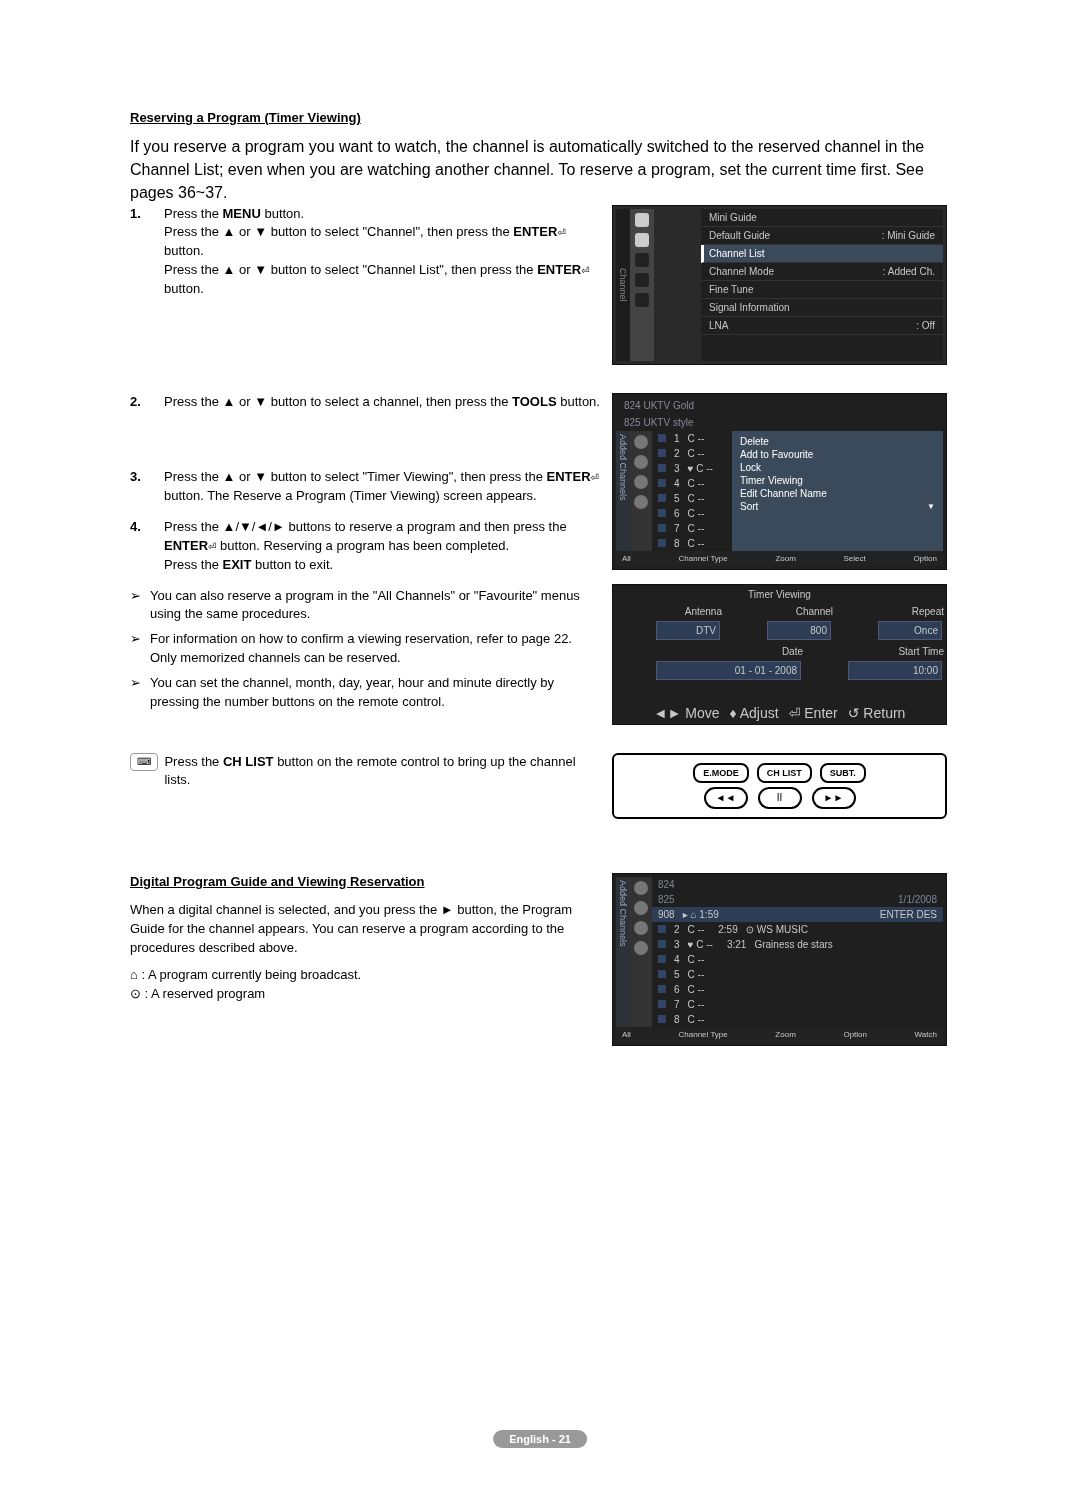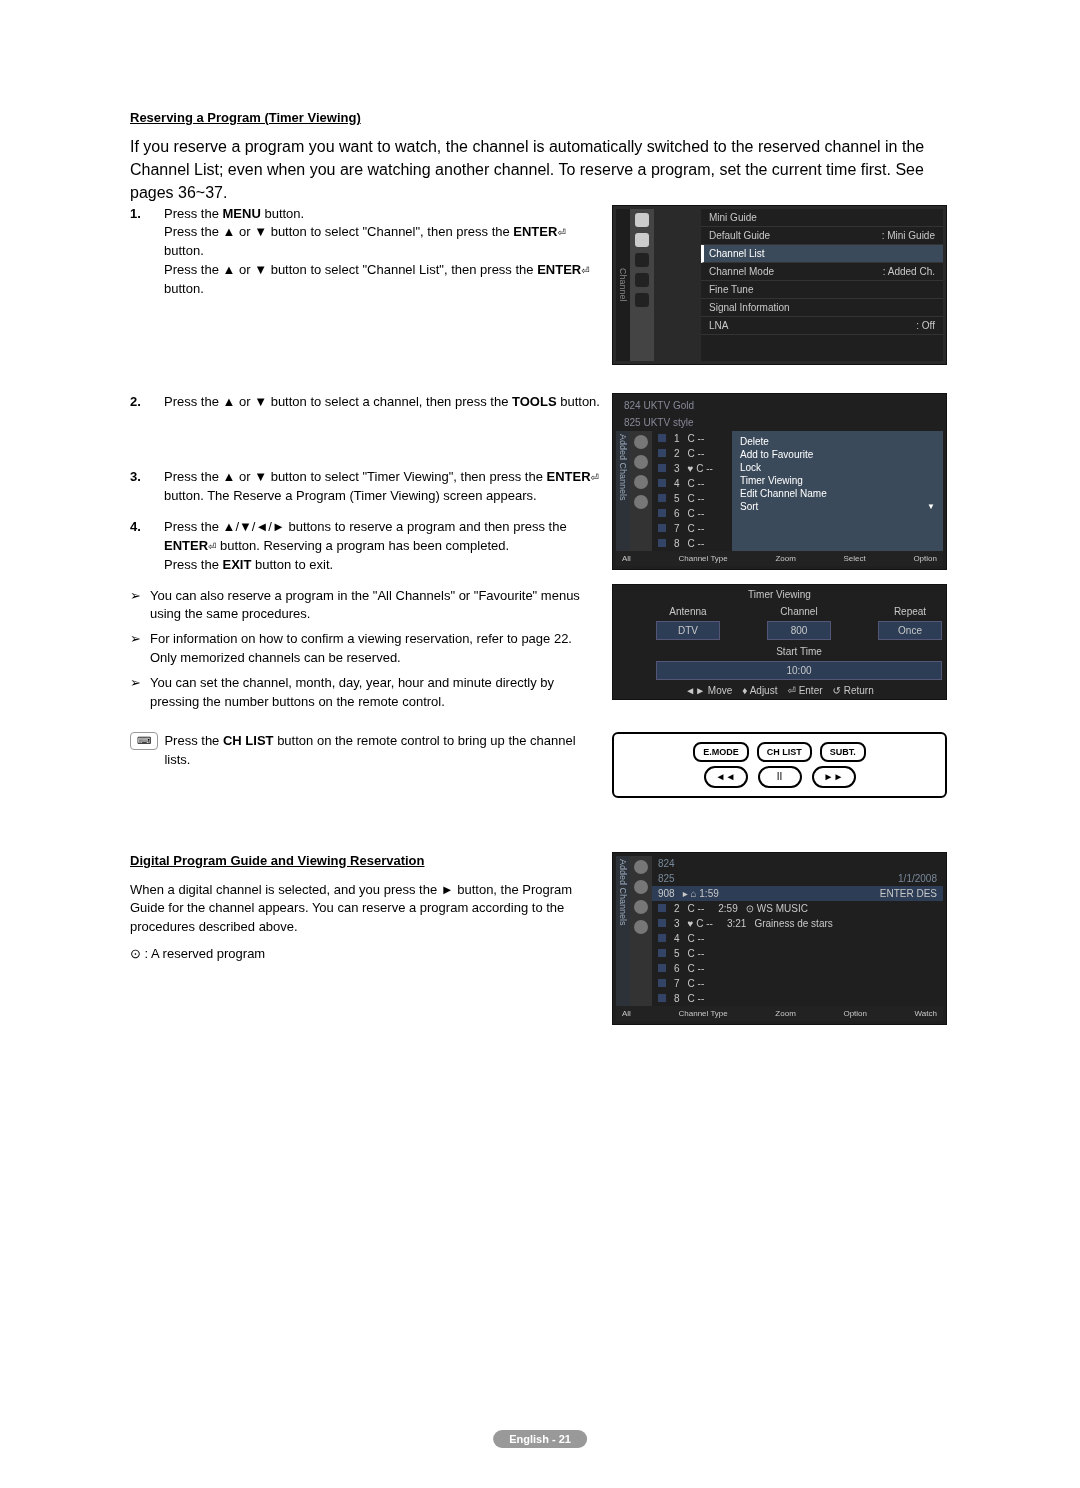--- a/index.html
+++ b/index.html
@@ -32,25 +32,25 @@
   .tv2-list { flex: 1; }
   .tv2-row { display: flex; gap: 8px; padding: 2px 6px; font-size: 10px; align-items: center; }
   .tv2-row .sq { width: 8px; height: 8px; background: #346; display: inline-block; }
   .tv2-popup { background: #3b4a5a; color: #fff; padding: 4px 8px; font-size: 10px; }
   .tv2-popup div { padding: 1px 0; }
   .tv2-popup .arrow { font-size: 8px; margin-left: auto; }
   .tv2-foot { font-size: 8px; display: flex; gap: 8px; padding: 3px 6px; background: #222; justify-content: space-between; }
   .tv3 { background: #1f1f1f; padding: 0; }
   .tv3-title { text-align: center; padding: 4px; font-size: 10px; }
   .tv3-grid { display: flex; }
-  .tv3-col { flex: 1; text-align: center; padding-left: 39px; }
+  .tv3-col { flex: 1; text-align: right; padding-left: 39px; }
   .tv3-lbl { font-size: 10px; padding: 2px; }
   .tv3-val { background: #2c3d55; border: 1px solid #557; margin: 2px 4px; padding: 3px; font-size: 10px; }
   .tv3-grid2 { display: flex; margin-top: 2px; }
-  .tv3-foot { display: flex; gap: 10px; justify-content: center; padding: 3px; font-size: 10px; }
+  .tv3-foot { display: flex; gap: 10px; justify-content: center; padding: 3px; font-size: 14px; margin-top: 20px; }
   .remote-btn { border: 2px solid #000; border-radius: 8px; font-size: 9px; font-weight: bold; padding: 3px 8px; background: #fff; }
   .remote-row2 { display: flex; gap: 10px; justify-content: center; margin-top: 4px; }
   .remote-round { border: 2px solid #000; border-radius: 12px; width: 44px; height: 22px; display: flex; align-items: center; justify-content: center; font-size: 10px; background: #fff; }
   .remote-outer { display: flex; flex-direction: column; align-items: center; border: 2px solid #000; border-radius: 6px; padding: 8px 10px; }
   .btn-icon { padding: 1px 6px; border: 1px solid #999; border-radius: 4px; font-size: 10px; }
   .footer-pill { position: absolute; left: 50%; transform: translateX(-50%); bottom: 40px; background: #999; color: #fff; font-size: 11px; font-weight: bold; padding: 3px 16px; border-radius: 10px; text-align: right; }
   .enter-glyph::before { content: "⏎"; font-size: 10px; }
   .step-item { display: flex; gap: 14px; margin-bottom: 12px; }
   .step-num { font-weight: bold; min-width: 20px; }
 </style>
@@ -239,20 +239,24 @@
           <div class="tv3-col">
               <div class="tv3-lbl">Channel</div>
               <div class="tv3-val">800</div>
             </div>
           <div class="tv3-col">
               <div class="tv3-lbl">Repeat</div>
               <div class="tv3-val">Once</div>
             </div>
         </div>
         <div class="tv3-grid2">
+          <div class="tv3-col" style="flex:1.5;">
+              <div class="tv3-lbl">Date</div>
+              <div class="tv3-val">01 - 01 - 2008</div>
+            </div>
           <div class="tv3-col">
               <div class="tv3-lbl">Start Time</div>
               <div class="tv3-val">10:00</div>
             </div>
         </div>
         <div class="tv3-foot">
           <span>◄► <span>Move</span></span>
           <span>♦ <span>Adjust</span></span>
           <span>⏎ <span>Enter</span></span>
           <span>↺ <span>Return</span></span>
@@ -284,20 +288,21 @@
     </div>
   </div>
 
   <div style="height:40px;"></div>
 
   <div class="row">
     <div class="leftcol">
       <div class="section-title">Digital Program Guide and Viewing Reservation</div>
       <div>When a digital channel is selected, and you press the ► button, the Program Guide for the channel appears. You can reserve a program according to the procedures described above.</div>
       <div style="height:8px;"></div>
+      <div>⌂<span> : A program currently being broadcast.</span></div>
       <div>⊙<span> : A reserved program</span></div>
     </div>
     <div class="rightcol">
       <div class="tvbox tv2">
         <div class="tv2-body">
           <div class="tv2-side">Added Channels</div>
           <div class="tv2-iconcol">
               <span></span>
               <span></span>
               <span></span>

